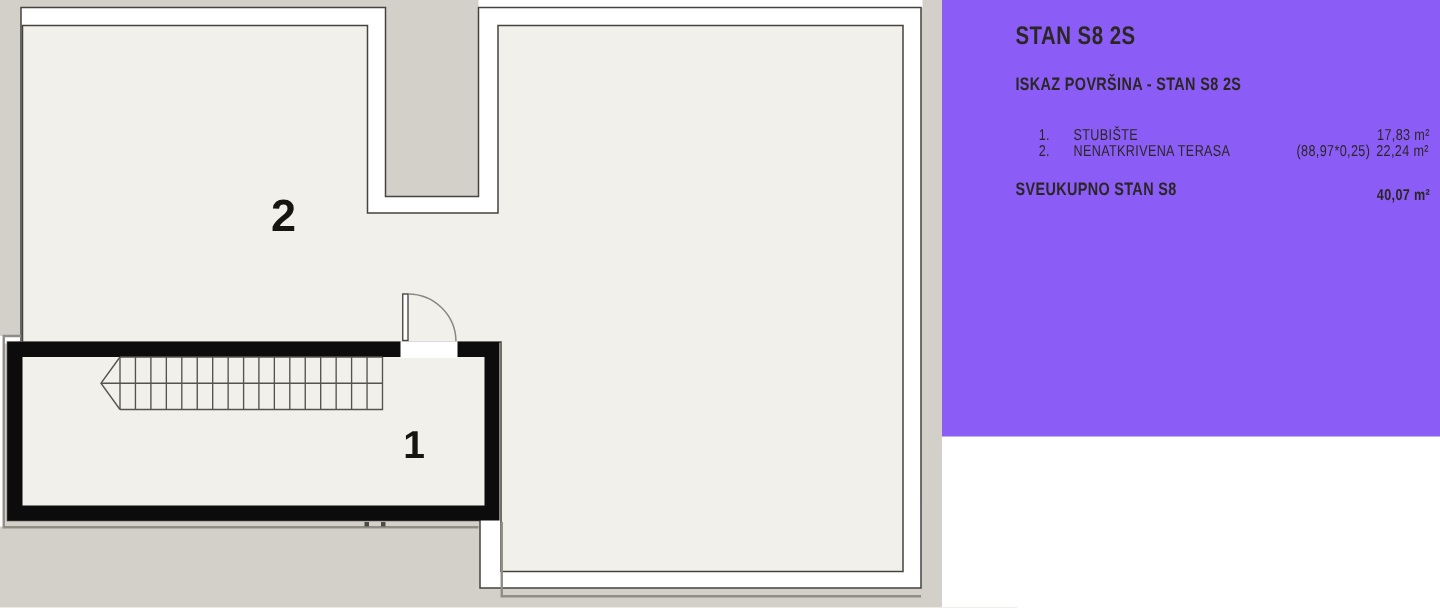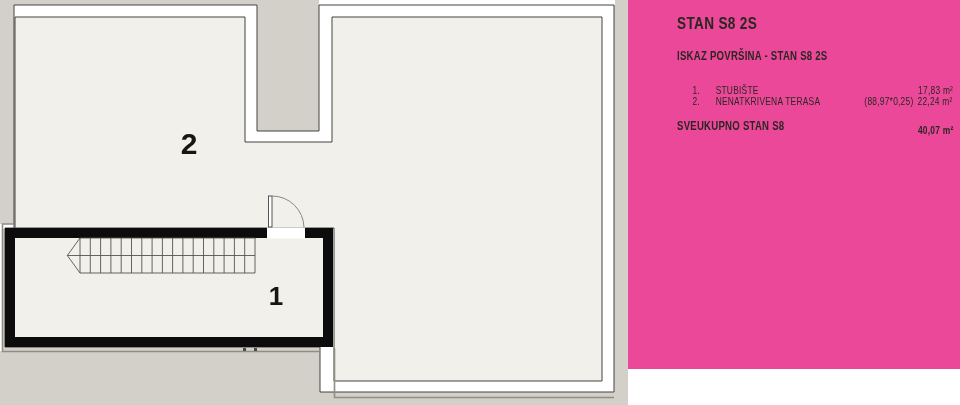--- a/index.html
+++ b/index.html
@@ -30,21 +30,21 @@
   .blackwall{fill:var(--black-wall);}
   .room-int{fill:var(--interior);}
   .door-open{fill:#ffffff;}
   .stairs{fill:none;stroke:#55534e;stroke-width:0.9;}
   .leaf{fill:#ffffff;stroke:var(--wall-line);stroke-width:0.9;}
   .swing{fill:none;stroke:#8a8882;stroke-width:1;}
   .tick{fill:#4a4a46;}
   .plan-label{fill:#161511;font-family:"Liberation Sans",sans-serif;font-weight:bold;text-anchor:middle;}
 
   
-  .panel{position:absolute;left:628px;top:0;width:332px;height:369px;background:#ec4899;color:var(--text);}
+  .panel{position:absolute;left:628px;top:0;width:332px;height:291px;background:#8b5cf6;color:var(--text);}
   .t-left{position:absolute;transform:scaleX(0.8);transform-origin:0 0;white-space:pre;}
   .t-right{position:absolute;transform:scaleX(0.8);transform-origin:100% 0;white-space:pre;text-align:right;}
   .panel-title{left:49px;top:14px;font-size:17px;font-weight:bold;letter-spacing:.4px;}
   .panel-subtitle{left:49px;top:49px;font-size:12px;font-weight:bold;letter-spacing:.3px;}
   .row-left{left:49px;font-size:10.5px;letter-spacing:.3px;}
   .row-right{right:7px;font-size:10.5px;letter-spacing:.3px;}
   .row1-y{top:72px;}
   .row2-y{top:83px;}
   .num{display:inline-block;width:29px;}
   .calc:not(:empty){margin-right:5px;}

